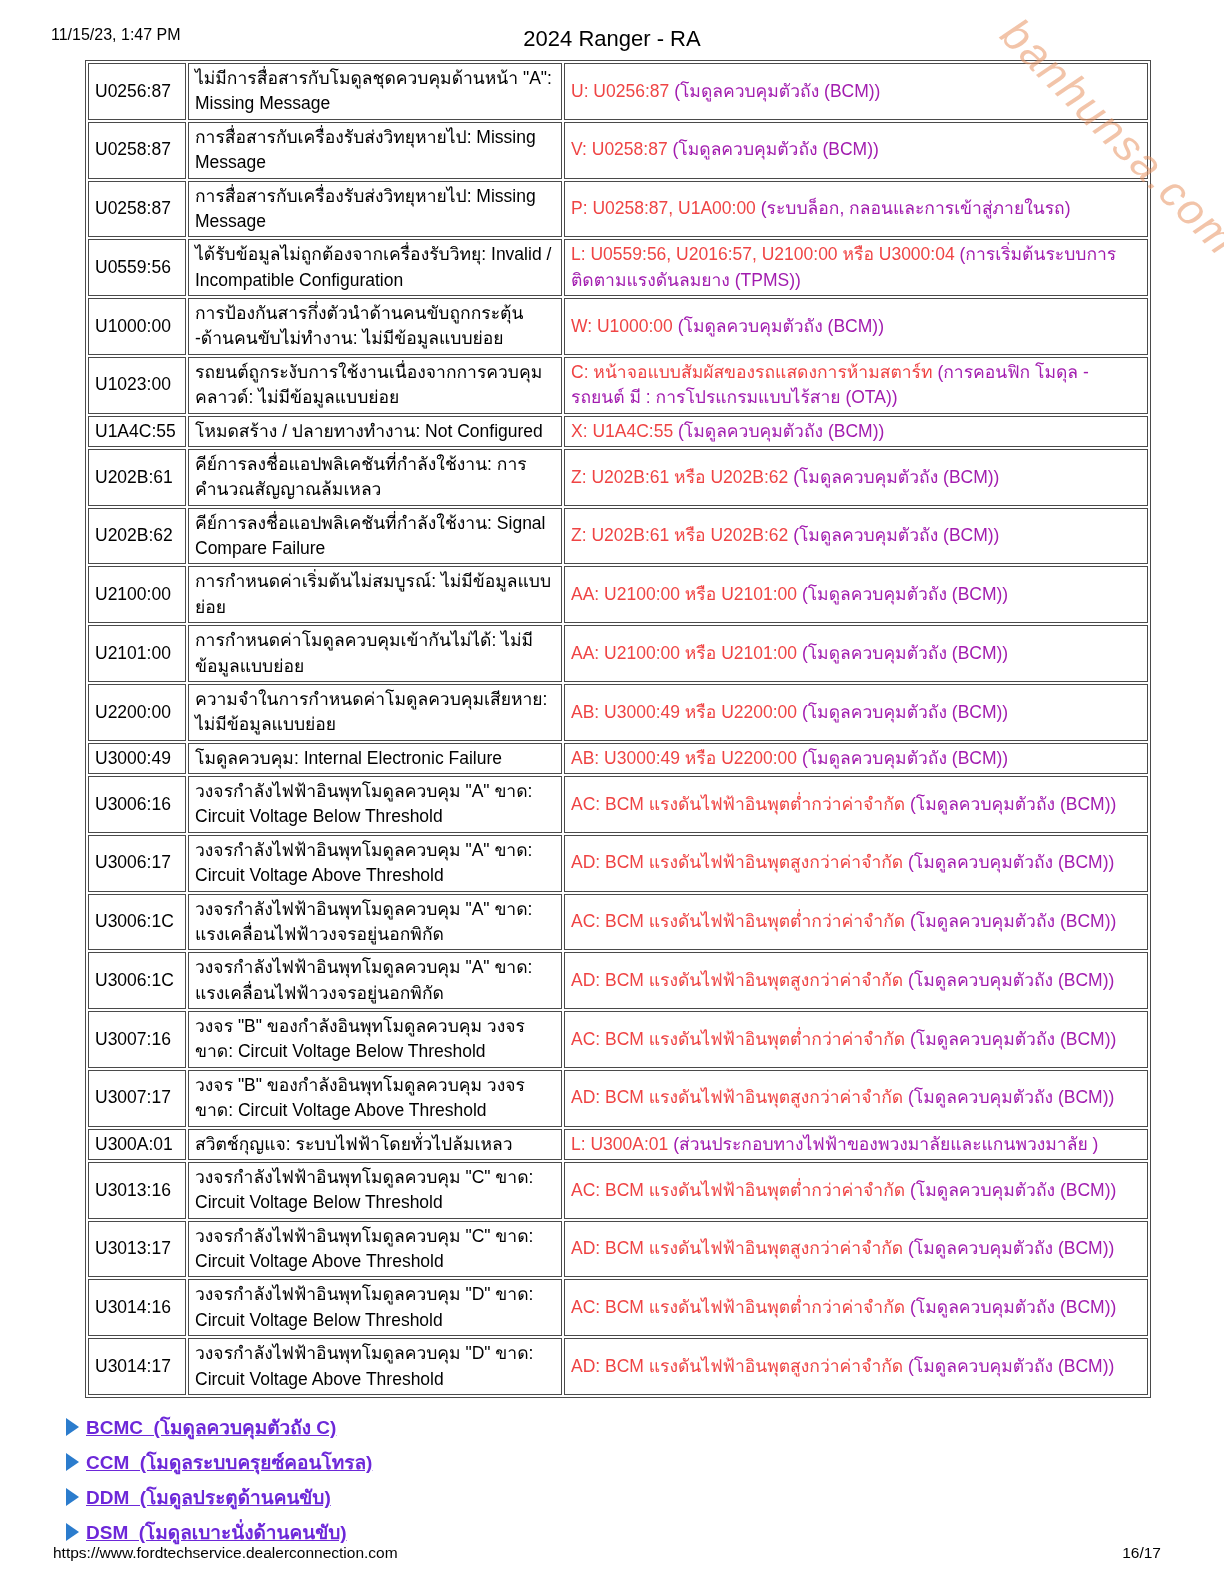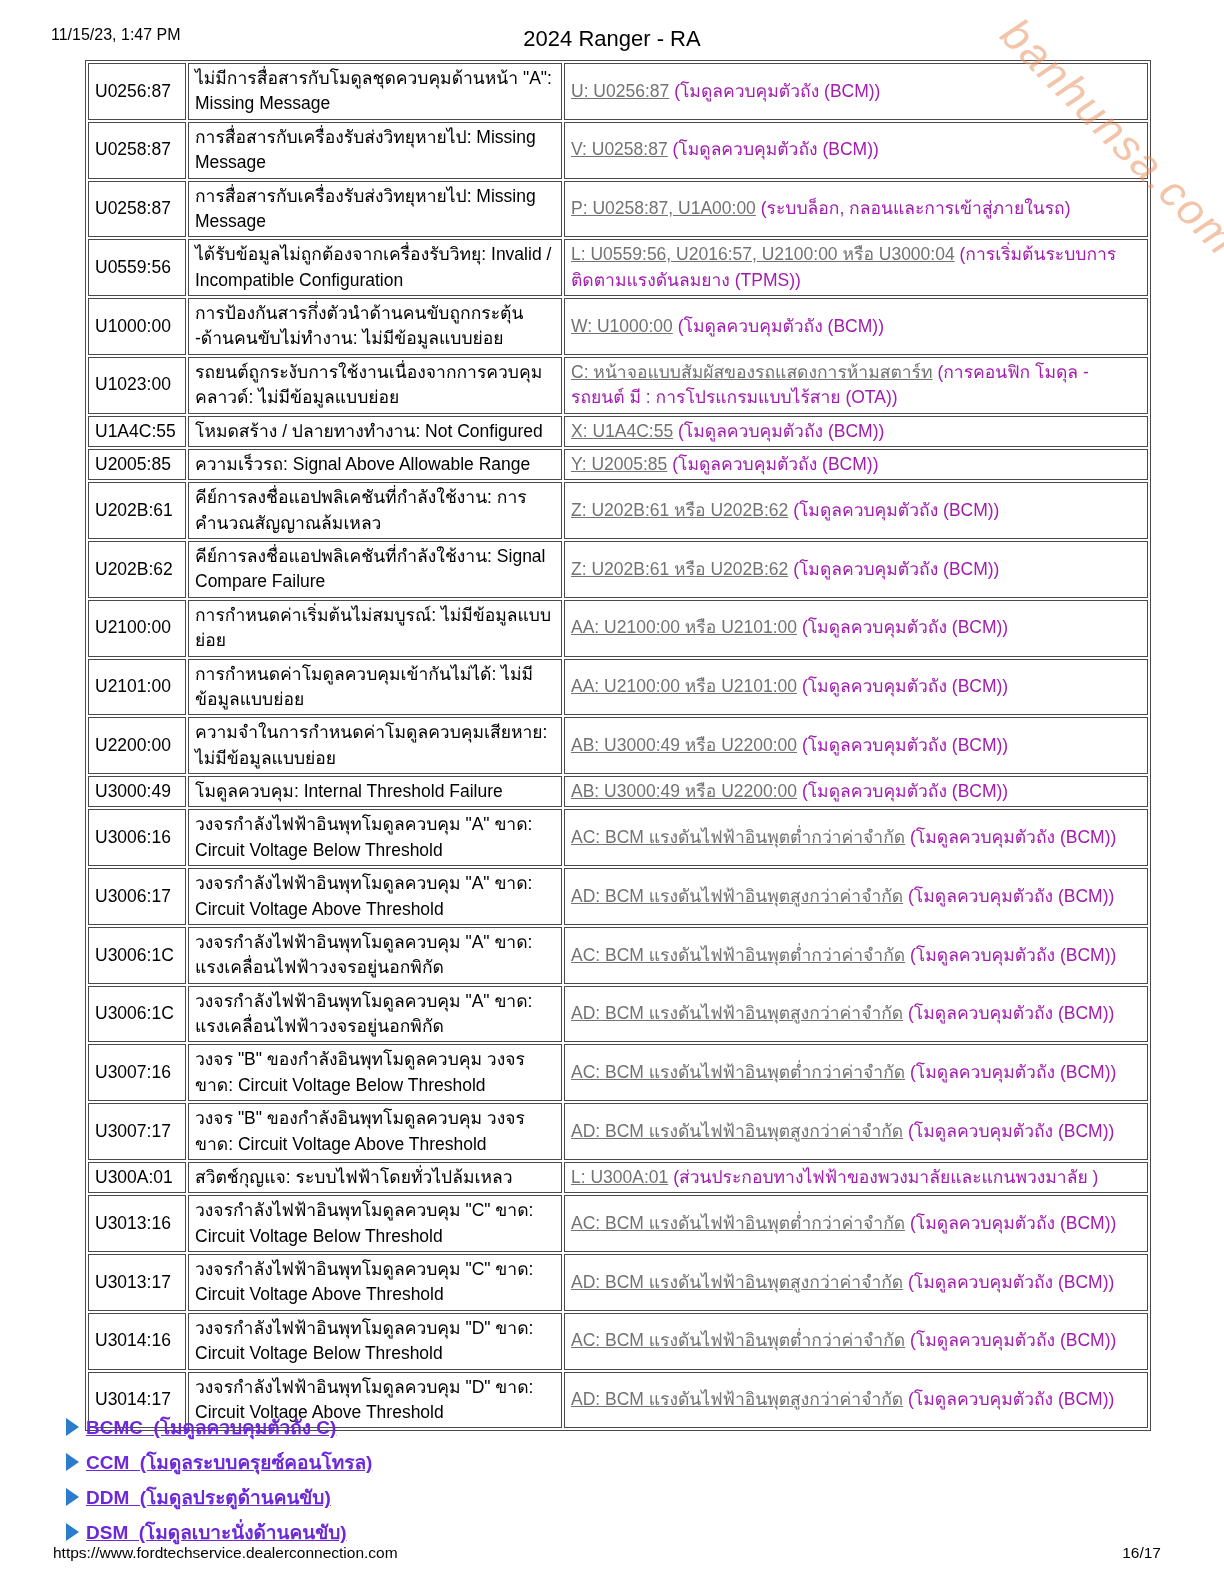--- a/index.html
+++ b/index.html
@@ -67,22 +67,21 @@
   }
   td.code-cell {
     width: 96px;
     text-align: left;
     padding-left: 8px;
     white-space: nowrap;
   }
   td.desc-cell { width: 372px; }
   td.pp-cell { }
   a.pp-link {
-    color: #737373;
-    text-decoration: underline;
+    color: #ef4444;
     cursor: pointer;
   }
   .pp-rest { color: #a21caf; }
   
   .module-list {
     position: absolute;
     left: 66px;
     top: 1412px;
   }
   .module-item {
@@ -170,25 +169,20 @@
       <td class="desc-cell">รถยนต์ถูกระงับการใช้งานเนื่องจากการควบคุมคลาวด์: ไม่มีข้อมูลแบบย่อย</td>
       <td class="pp-cell"><a class="pp-link">C: หน้าจอแบบสัมผัสของรถแสดงการห้ามสตาร์ท</a><span class="pp-rest"> (การคอนฟิก โมดุล - รถยนต์ มี : การโปรแกรมแบบไร้สาย (OTA))</span></td>
     </tr>
 
     <tr>
       <td class="code-cell">U1A4C:55</td>
       <td class="desc-cell">โหมดสร้าง / ปลายทางทำงาน: Not Configured</td>
       <td class="pp-cell"><a class="pp-link">X: U1A4C:55</a><span class="pp-rest"> (โมดูลควบคุมตัวถัง (BCM))</span></td>
     </tr>
 
-    <tr>
-      <td class="code-cell">U2005:85</td>
-      <td class="desc-cell">ความเร็วรถ: Signal Above Allowable Range</td>
-      <td class="pp-cell"><a class="pp-link">Y: U2005:85</a><span class="pp-rest"> (โมดูลควบคุมตัวถัง (BCM))</span></td>
-    </tr>
 
     <tr>
       <td class="code-cell">U202B:61</td>
       <td class="desc-cell">คีย์การลงชื่อแอปพลิเคชันที่กำลังใช้งาน: การคำนวณสัญญาณล้มเหลว</td>
       <td class="pp-cell"><a class="pp-link">Z: U202B:61 หรือ U202B:62</a><span class="pp-rest"> (โมดูลควบคุมตัวถัง (BCM))</span></td>
     </tr>
 
     <tr>
       <td class="code-cell">U202B:62</td>
       <td class="desc-cell">คีย์การลงชื่อแอปพลิเคชันที่กำลังใช้งาน: Signal Compare Failure</td>
@@ -208,21 +202,21 @@
     </tr>
 
     <tr>
       <td class="code-cell">U2200:00</td>
       <td class="desc-cell">ความจำในการกำหนดค่าโมดูลควบคุมเสียหาย: ไม่มีข้อมูลแบบย่อย</td>
       <td class="pp-cell"><a class="pp-link">AB: U3000:49 หรือ U2200:00</a><span class="pp-rest"> (โมดูลควบคุมตัวถัง (BCM))</span></td>
     </tr>
 
     <tr>
       <td class="code-cell">U3000:49</td>
-      <td class="desc-cell">โมดูลควบคุม: Internal Threshold Failure</td>
+      <td class="desc-cell">โมดูลควบคุม: Internal Electronic Failure</td>
       <td class="pp-cell"><a class="pp-link">AB: U3000:49 หรือ U2200:00</a><span class="pp-rest"> (โมดูลควบคุมตัวถัง (BCM))</span></td>
     </tr>
 
     <tr>
       <td class="code-cell">U3006:16</td>
       <td class="desc-cell">วงจรกำลังไฟฟ้าอินพุทโมดูลควบคุม "A" ขาด: Circuit Voltage Below Threshold</td>
       <td class="pp-cell"><a class="pp-link">AC: BCM แรงดันไฟฟ้าอินพุตต่ำกว่าค่าจำกัด</a><span class="pp-rest"> (โมดูลควบคุมตัวถัง (BCM))</span></td>
     </tr>
 
     <tr>

